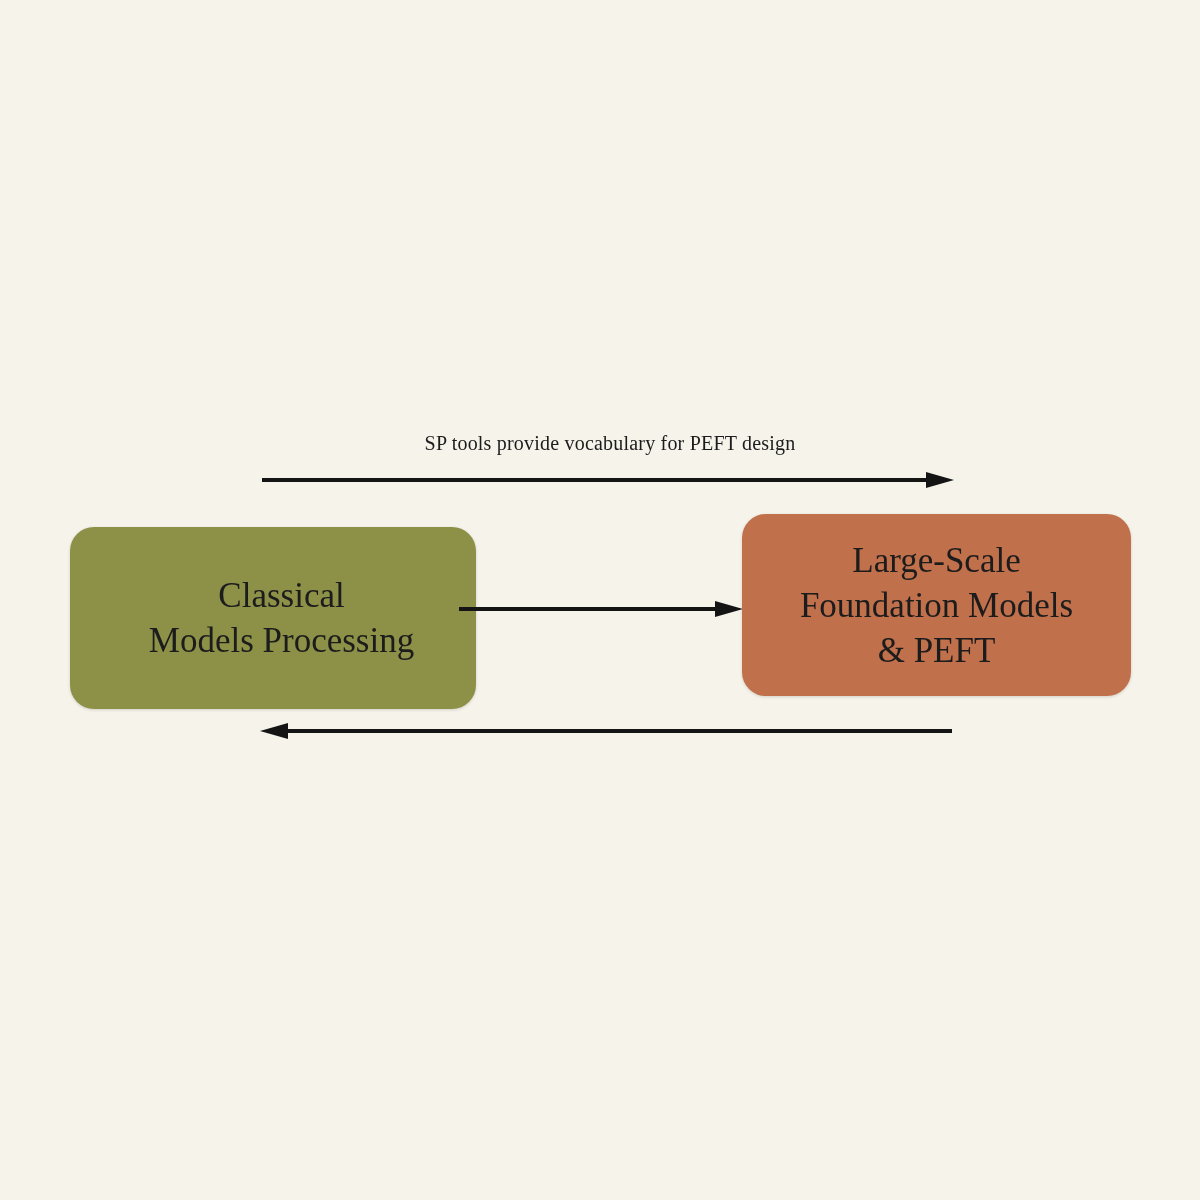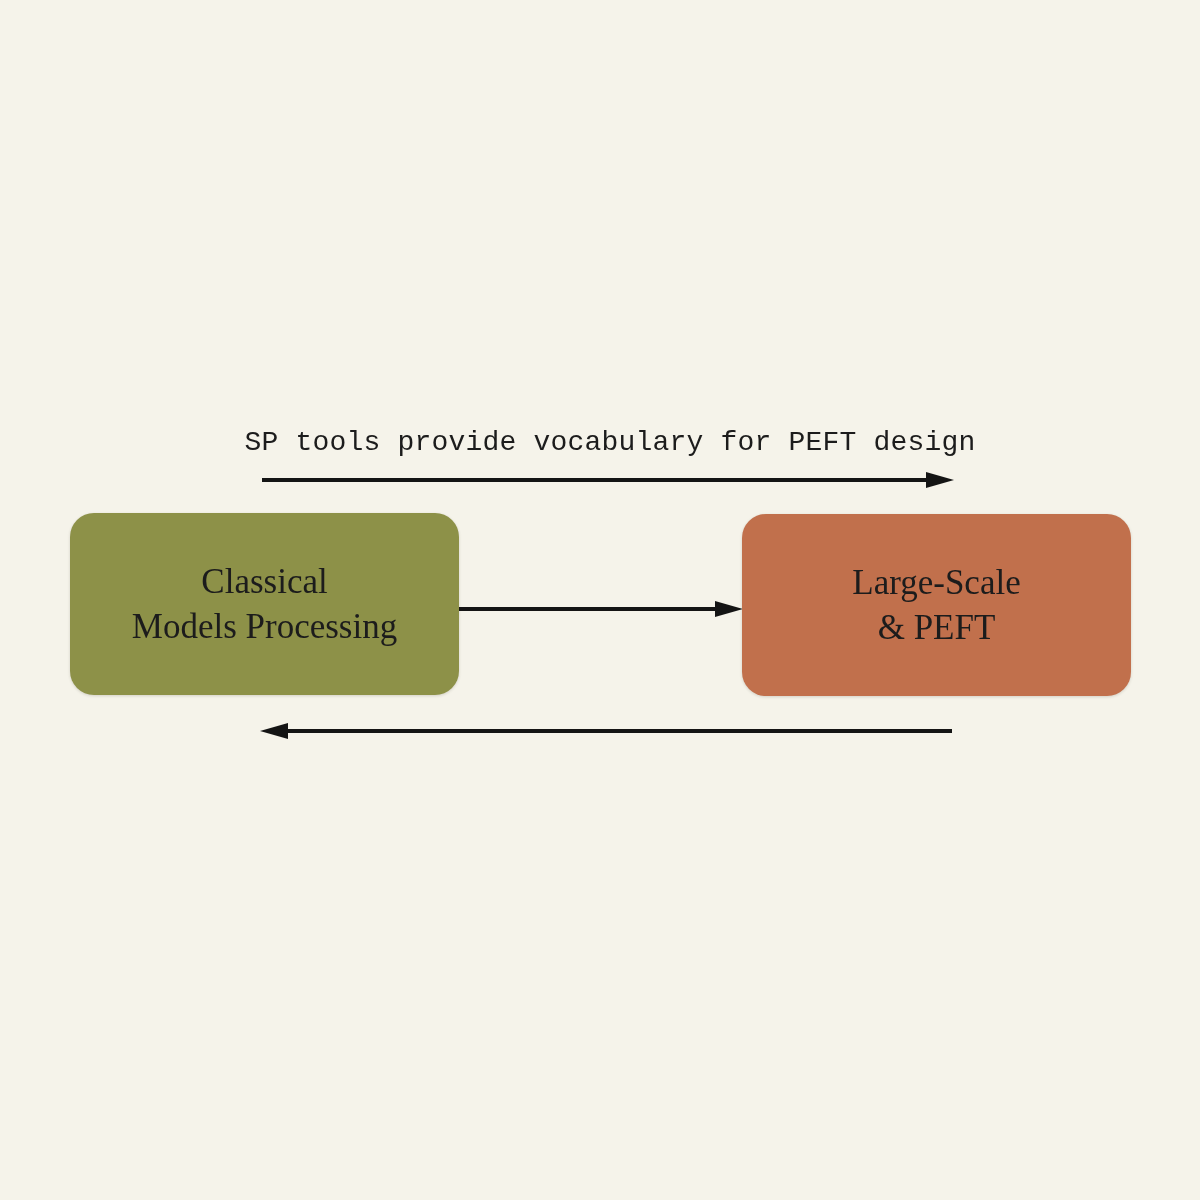--- a/index.html
+++ b/index.html
@@ -13,24 +13,23 @@
     background: var(--background, #F5F3EA);
     font-family: "Liberation Serif", serif;
     color: var(--text, #1C1C1C);
     overflow: hidden;
   }
   .flow-label {
     position: absolute;
     left: 150px;
     width: 920px;
     text-align: center;
-    font-size: 28px;
+    font-size: 20px;
     line-height: 34px;
     letter-spacing: 0.2px;
-    font-family: Liberation Mono, monospace;
   }
   .flow-label.top { top: 426px; }
   .flow-label.bottom { top: 749px; }
   .arrow-svg {
     position: absolute;
     display: block;
   }
   .arrow-svg.top    { left: 262px; top: 470px; }
   .arrow-svg.middle { left: 459px; top: 599px; }
   .arrow-svg.bottom { left: 260px; top: 721px; }
@@ -43,22 +42,23 @@
     flex-direction: column;
     align-items: center;
     justify-content: center;
     text-align: center;
     font-size: 35px;
     line-height: 45px;
     box-shadow: 0 1px 3px rgba(60,55,40,0.18);
   }
   .node.left {
     left: 70px;
-    top: 513px;
+    top: 527px;
     background: var(--left-box, #8D9148);
+    padding-left: 17px;
   }
   .node.right {
     left: 742px;
     top: 514px;
     background: var(--right-box, #C1704C);
   }
   .node .line { display: block; }
   .arrow-line {
     stroke: var(--arrow, #141414);
     stroke-width: 4;
@@ -85,20 +85,21 @@
     <span class="line">Models Processing</span>
   </div>
 
   <svg class="arrow-svg middle" width="284" height="20" viewBox="0 0 284 20" aria-hidden="true">
     <line class="arrow-line" x1="0" y1="10" x2="258" y2="10"></line>
     <polygon class="arrow-head" points="284,10 256,2 256,18"></polygon>
   </svg>
 
   <div class="node right">
     <span class="line">Large-Scale</span>
+    <span class="line">Foundation Models</span>
     <span class="line">&amp; PEFT</span>
   </div>
 
   <svg class="arrow-svg bottom" width="692" height="20" viewBox="0 0 692 20" aria-hidden="true">
     <line class="arrow-line" x1="26" y1="10" x2="692" y2="10"></line>
     <polygon class="arrow-head" points="0,10 28,2 28,18"></polygon>
   </svg>
 
 
 </div>

